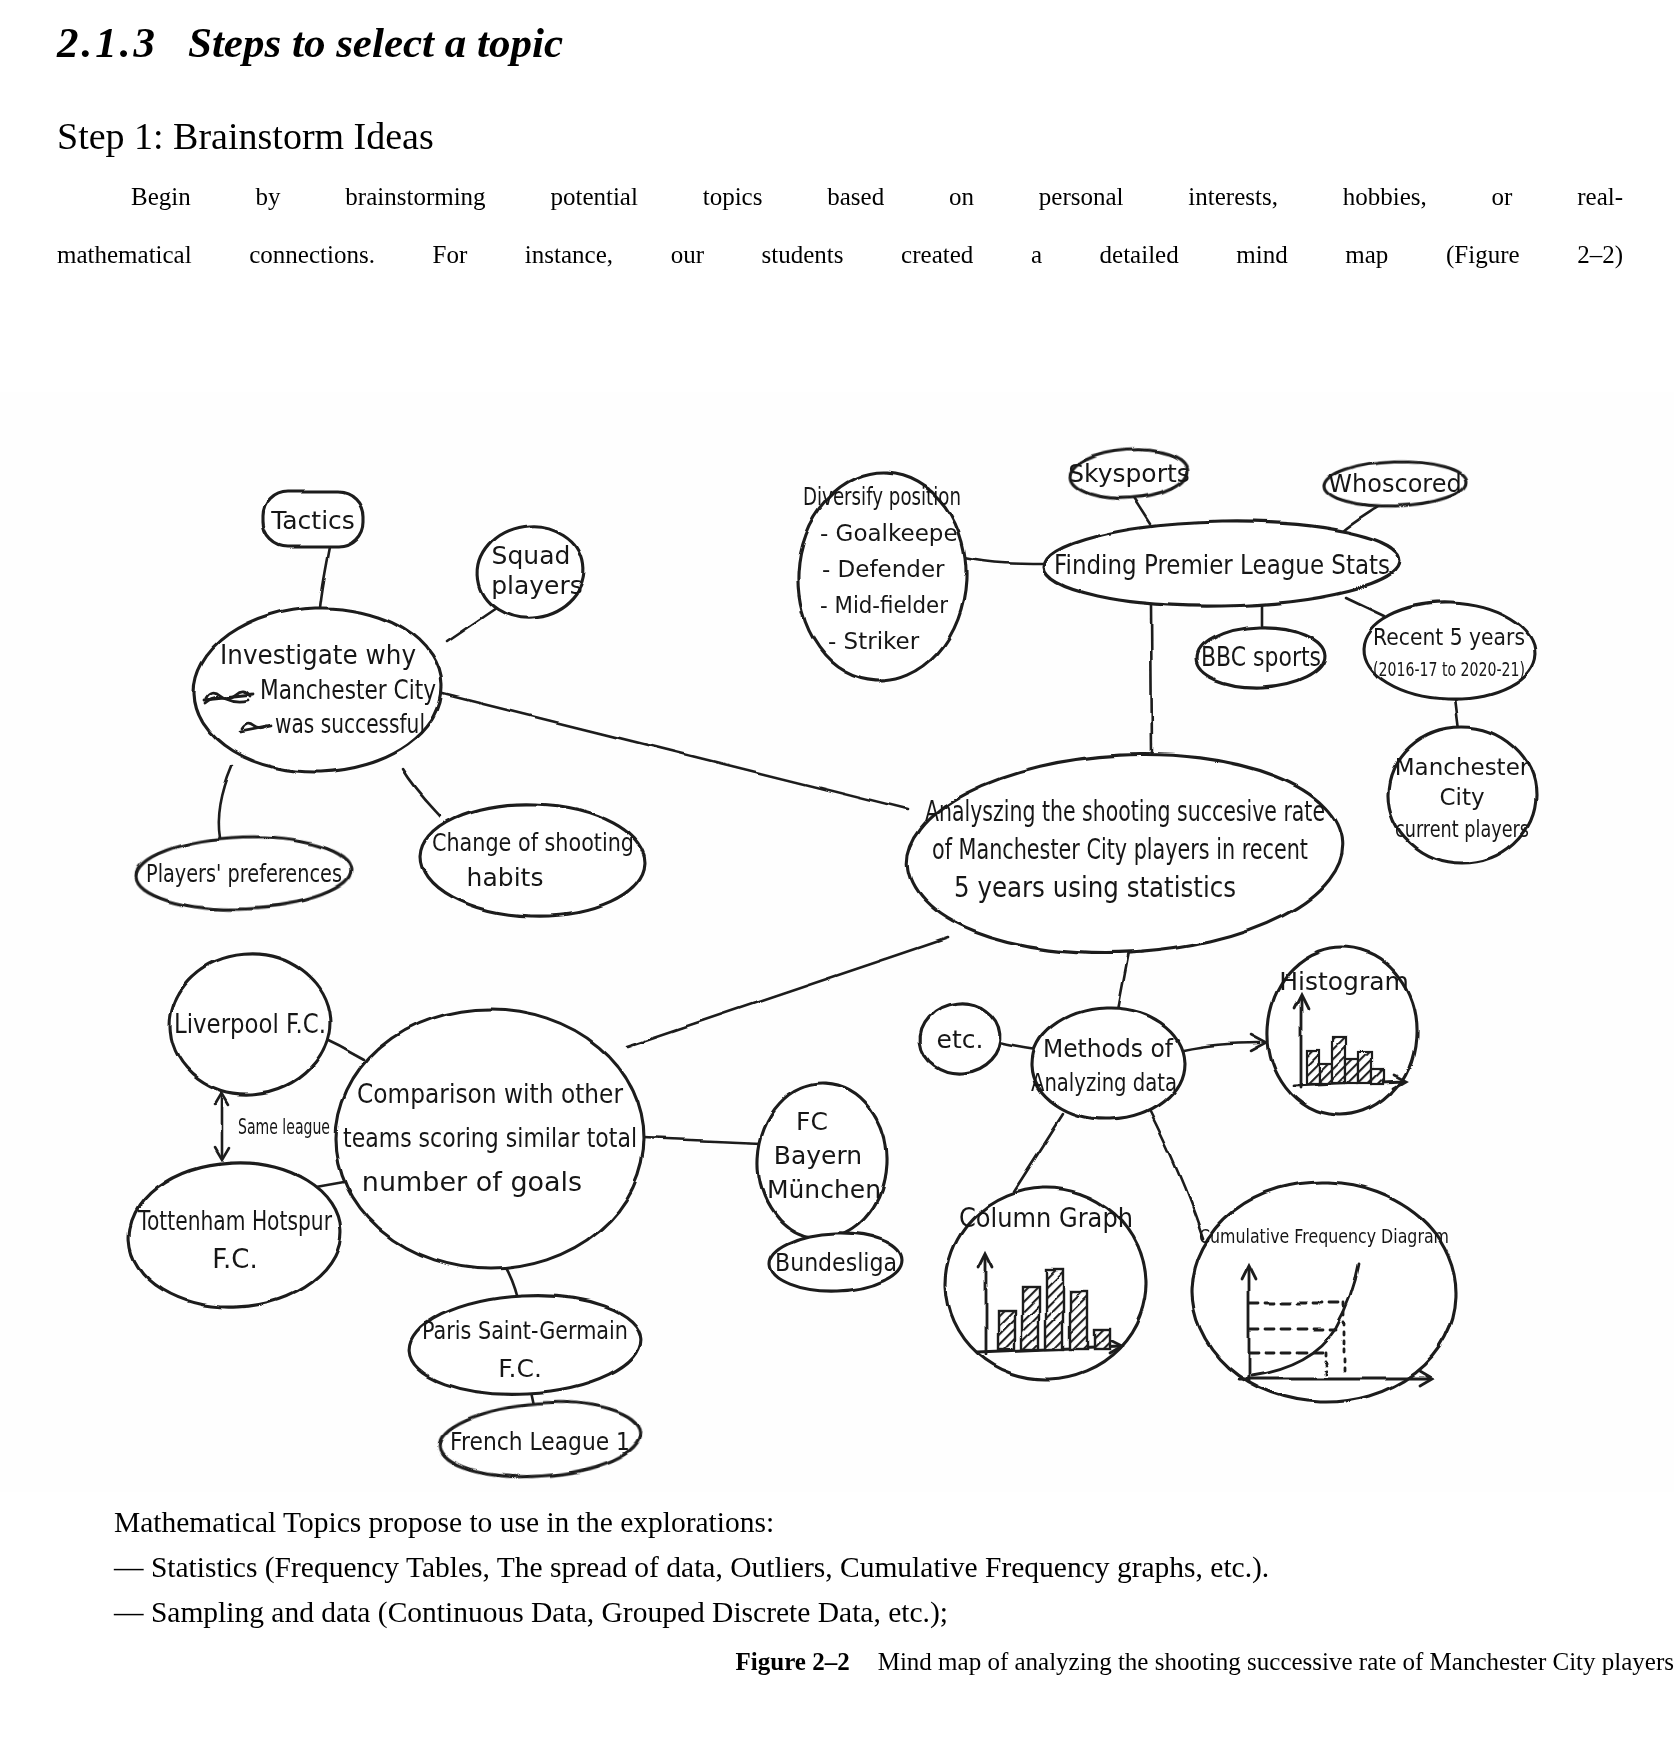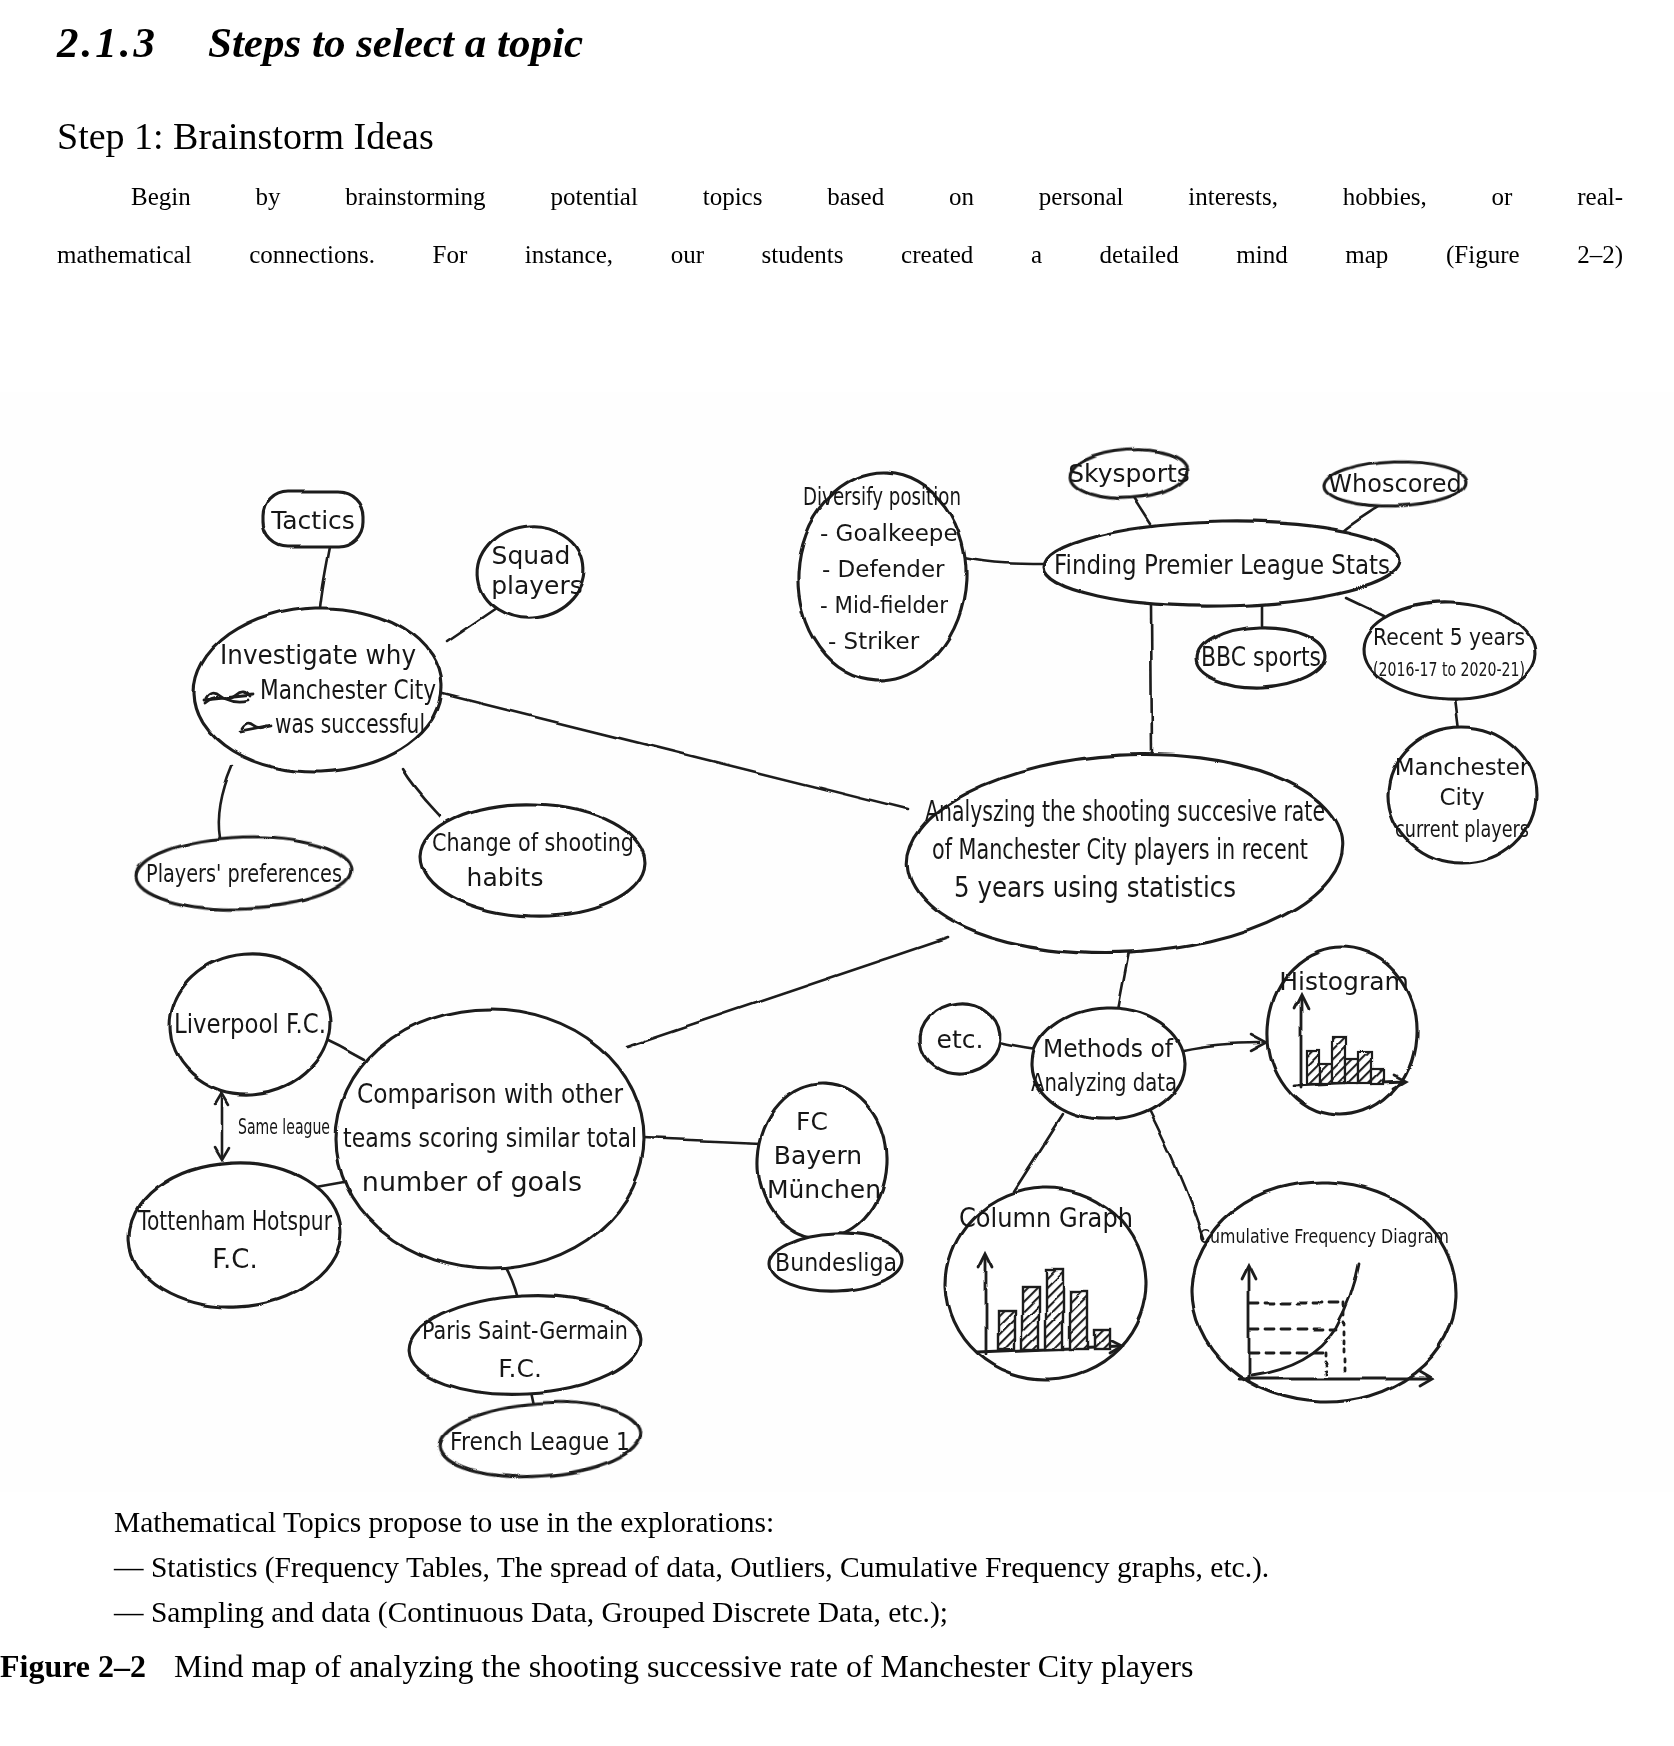--- a/index.html
+++ b/index.html
@@ -1,28 +1,28 @@
 <!DOCTYPE html>
 <html><head>
 <meta charset="utf-8">
 <style>
   html,body{margin:0;padding:0}
   body{
     width:1674px;height:1746px;background:#ffffff;position:relative;
     font-family:"Liberation Serif",serif;color:#000;overflow:hidden;
   }
   .heading{position:absolute;left:57px;top:18px;font-size:43px;font-weight:bold;font-style:italic;white-space:nowrap}
-  .heading .num{margin-right:50px;letter-spacing:3px}
+  .heading .num{margin-right:30px;letter-spacing:3px}
   .step{position:absolute;left:57px;top:114px;font-size:38px}
   .para{position:absolute;left:57px;top:168px;width:1566px;font-size:25px;line-height:58px}
   .para .pline{text-align:justify;text-align-last:justify;white-space:normal}
   .para .indent{text-indent:74px}
   .figure-wrap{position:absolute;left:0;top:392px;width:1674px;height:1100px;background:#fefefe}
   .notes{position:absolute;left:114px;top:1500px;font-size:29.5px;line-height:45px}
-  .caption{position:absolute;left:0;top:1648px;width:1674px;text-align:left;font-size:32px}
+  .caption{position:absolute;left:0;top:1648px;width:1674px;text-align:right;font-size:25px}
   .caption .lbl{font-weight:bold;margin-right:28px}
   svg text{font-family:"DejaVu Sans",sans-serif;fill:#161616}
   .blob{fill:#ffffff;stroke:#1c1c1c;stroke-width:3.1;stroke-linejoin:round}
   .edge{fill:none;stroke:#1c1c1c;stroke-width:2.6;stroke-linecap:round}
   .sk{fill:none;stroke:#1d1d1d;stroke-width:2.8;stroke-linecap:round}
   .dash{stroke-dasharray:9 7}
   .dots{stroke-dasharray:3 6}
 </style>
 </head>
 <body>

